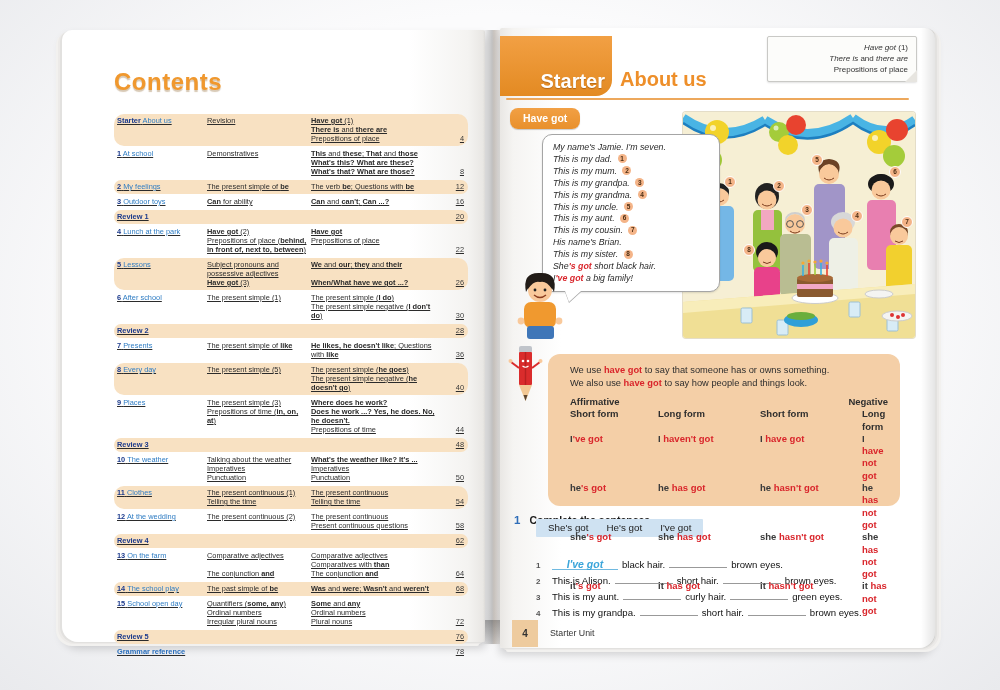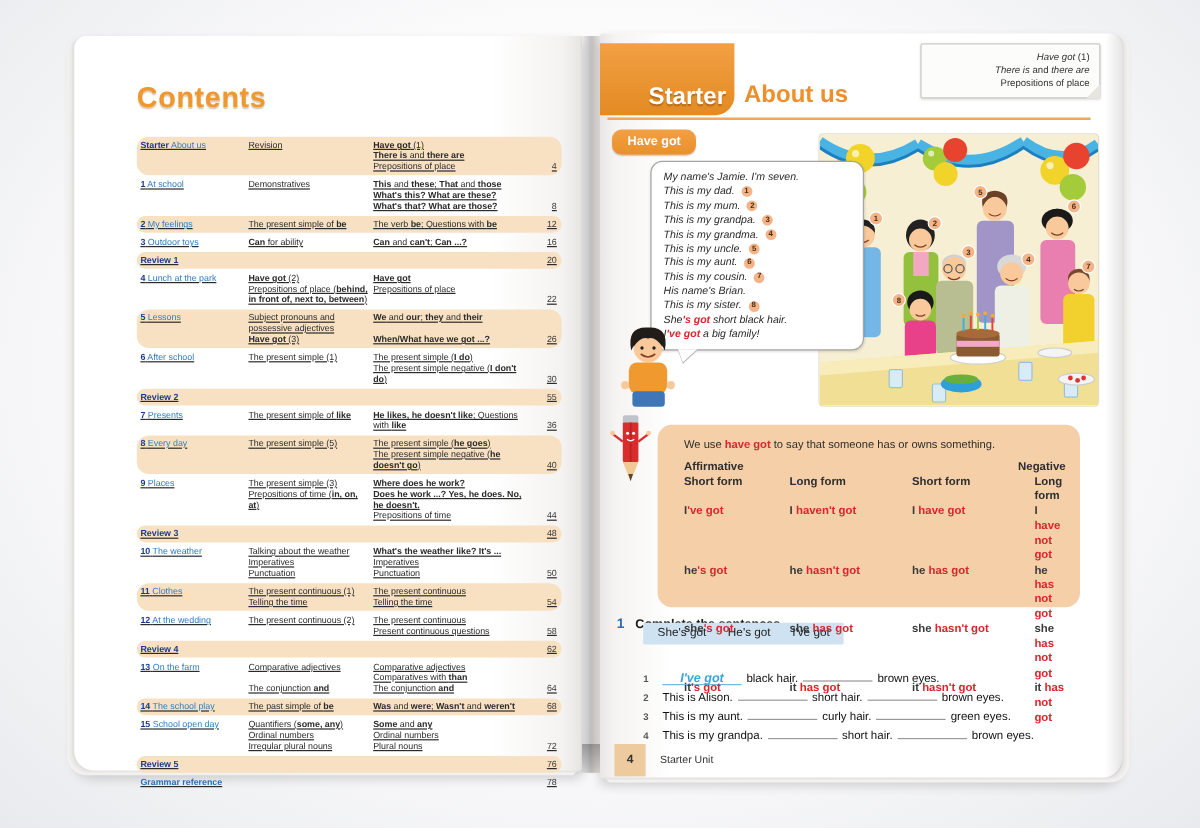--- a/index.html
+++ b/index.html
@@ -158,21 +158,21 @@
       <div class="crow">
         <div class="c1"><span class="unum">6</span> <span class="uname">After school</span></div>
         <div class="c2">The present simple (1)</div>
         <div class="c3">The present simple (<b>I do</b>)<br>The present simple negative (<b>I don't do</b>)</div>
         <div class="c4">30</div>
       </div>
       <div class="crow shaded">
         <div class="c1"><span class="revlabel">Review 2</span></div>
         <div class="c2"></div>
         <div class="c3"></div>
-        <div class="c4">55</div>
+        <div class="c4">28</div>
       </div>
       <div class="crow">
         <div class="c1"><span class="unum">7</span> <span class="uname">Presents</span></div>
         <div class="c2">The present simple of <b>like</b></div>
         <div class="c3"><b>He likes, he doesn't like</b>; Questions with <b>like</b></div>
         <div class="c4">36</div>
       </div>
       <div class="crow shaded">
         <div class="c1"><span class="unum">8</span> <span class="uname">Every day</span></div>
         <div class="c2">The present simple (5)</div>
@@ -458,35 +458,36 @@
     <path d="M16.5,24 q3,2.6 6,0" stroke="#fff" stroke-width="1.1" fill="none"></path>
     <line x1="13" y1="26" x2="5" y2="20" stroke="#da2c2c" stroke-width="2"></line>
     <line x1="26" y1="26" x2="34" y2="20" stroke="#da2c2c" stroke-width="2"></line>
     <circle cx="4.5" cy="19" r="2" fill="#f9c99b"></circle>
       <circle cx="34.5" cy="19" r="2" fill="#f9c99b"></circle>
   </svg>
 
   <div class="grammar-box">
     <div class="gb-intro">
       <div>We use <span class="red">have got</span> to say that someone has or owns something.</div>
+      <div>We also use <span class="red">have got</span> to say how people and things look.</div>
     </div>
     <div class="gb-grid" id="grammar-grid">
         <div class="gb-head" style="grid-column: span 2;">Affirmative</div>
         <div class="gb-head" style="grid-column: span 2; text-align: right;">Negative</div>
         <div class="gb-head">Short form</div>
         <div class="gb-head">Long form</div>
         <div class="gb-head">Short form</div>
         <div class="gb-head">Long form</div>
         <div class="gb-cell">I<span class="red">'ve got</span></div>
         <div class="gb-cell">I <span class="red">haven't got</span></div>
         <div class="gb-cell">I <span class="red">have got</span></div>
         <div class="gb-cell">I <span class="red">have not got</span></div>
         <div class="gb-cell">he<span class="red">'s got</span></div>
+        <div class="gb-cell">he <span class="red">has got</span></div>
         <div class="gb-cell">he <span class="red">hasn't got</span></div>
-        <div class="gb-cell">he <span class="red">has got</span></div>
         <div class="gb-cell">he <span class="red">has not got</span></div>
         <div class="gb-cell">she<span class="red">'s got</span></div>
         <div class="gb-cell">she <span class="red">has got</span></div>
         <div class="gb-cell">she <span class="red">hasn't got</span></div>
         <div class="gb-cell">she <span class="red">has not got</span></div>
         <div class="gb-cell">it<span class="red">'s got</span></div>
         <div class="gb-cell">it <span class="red">has got</span></div>
         <div class="gb-cell">it <span class="red">hasn't got</span></div>
         <div class="gb-cell">it <span class="red">has not got</span></div>
       </div>

